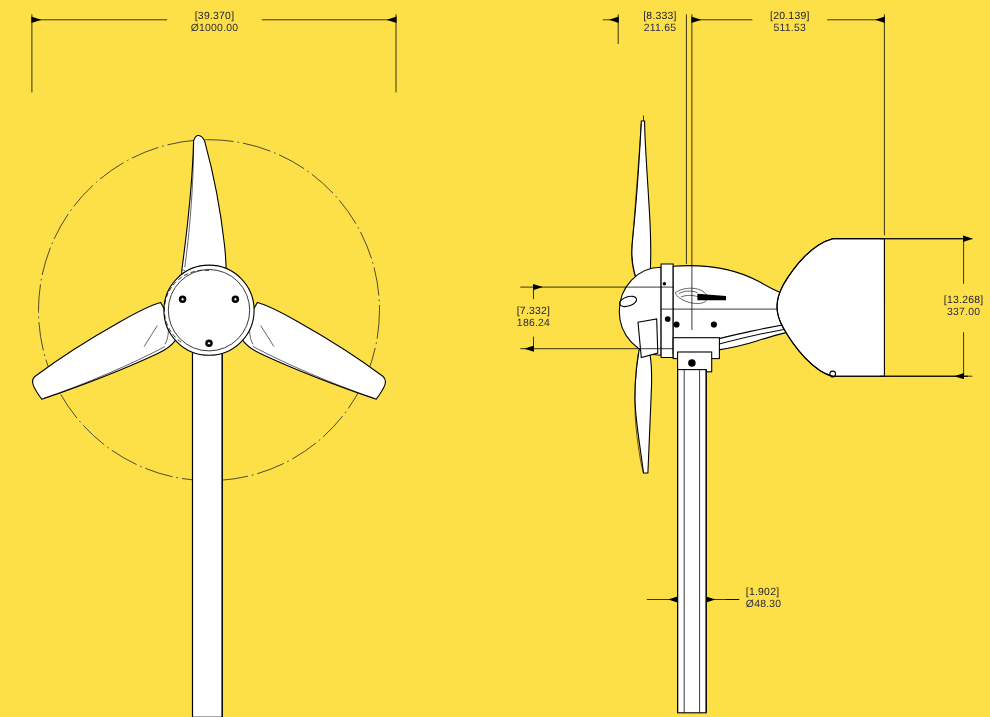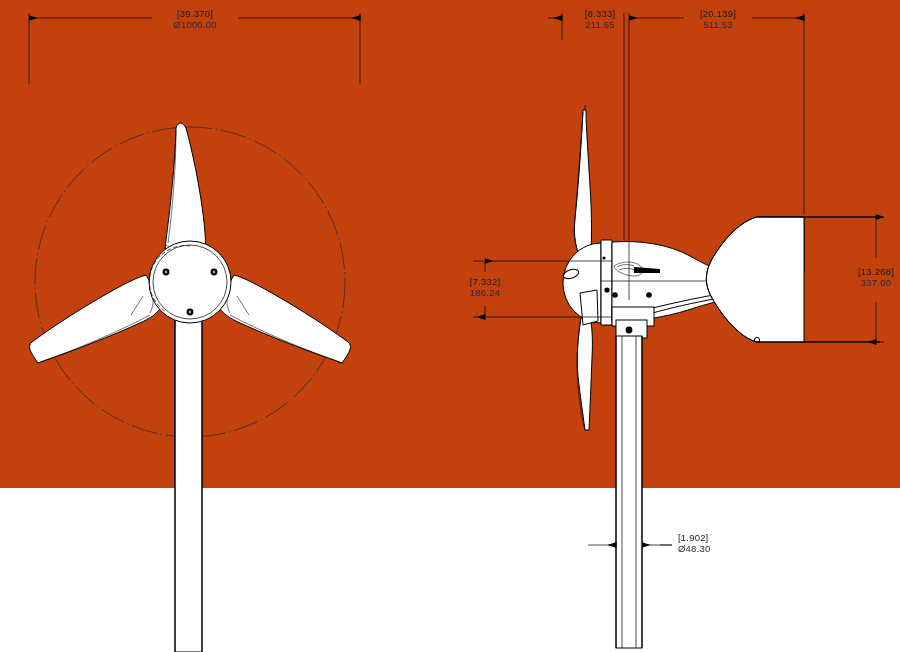--- a/index.html
+++ b/index.html
@@ -9,22 +9,22 @@
   }
   body {
     width: 900px;
     height: 652px;
     font-family: "Liberation Sans", sans-serif;
     overflow: hidden;
   }
   #drawing-root {
     position: relative;
     width: 900px;
-    height: 488px;
-    background: #c2410c;
+    height: 652px;
+    background: #fde047;
   }
   svg.sheet {
     position: absolute;
     top: 0;
     left: 0;
     width: 900px;
     height: 652px;
     display: block;
   }
   .dim-text {

